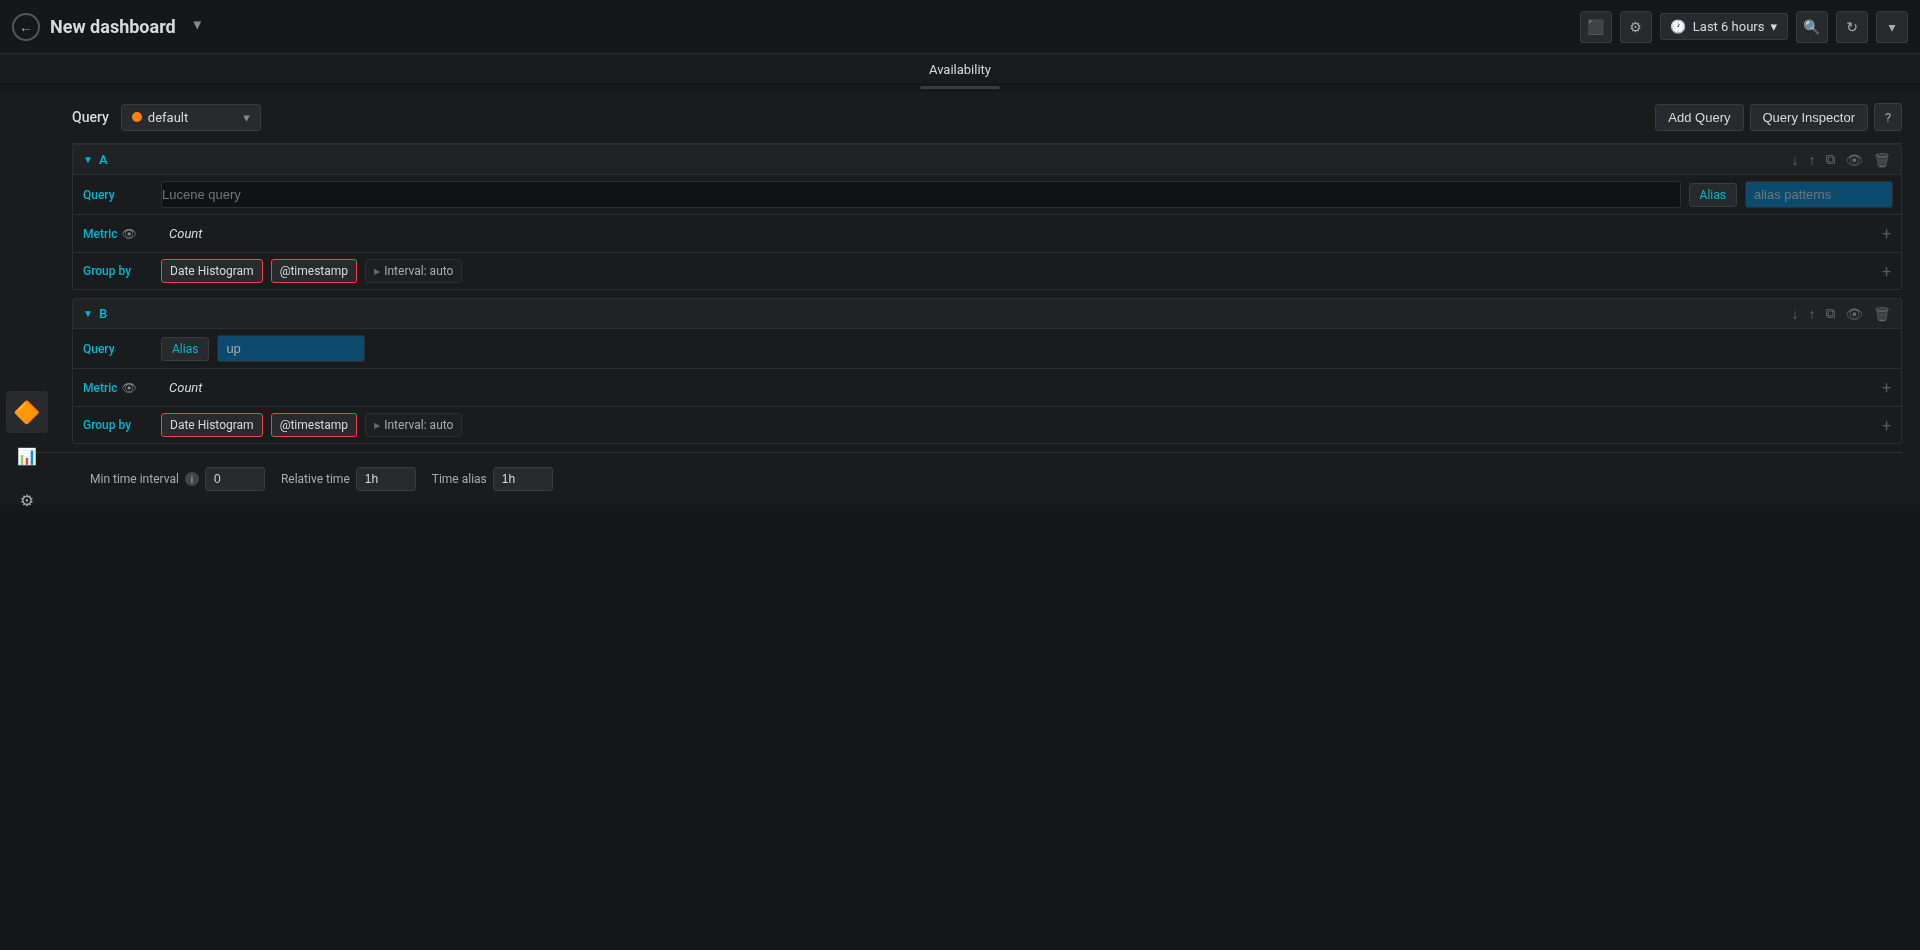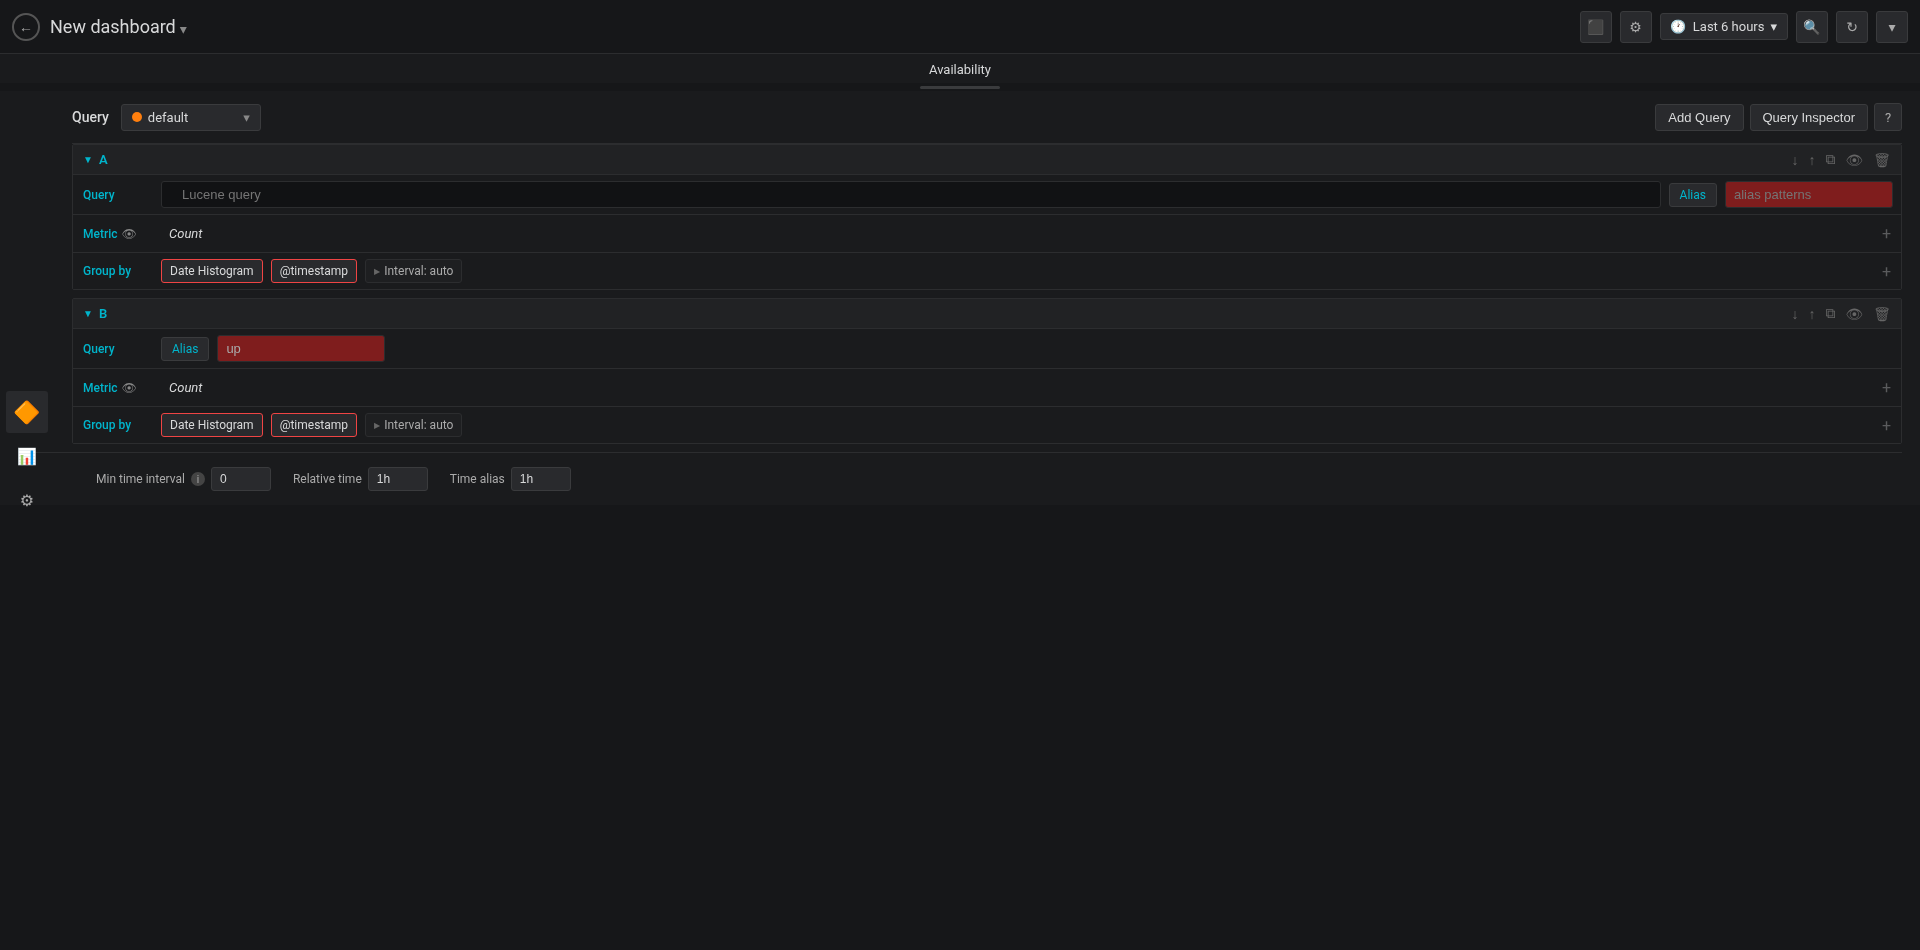--- a/index.html
+++ b/index.html
@@ -31,25 +31,25 @@
       width: 28px; height: 28px;
       border-radius: 50%;
       border: 2px solid #555;
       display: flex; align-items: center; justify-content: center;
       cursor: pointer;
       color: #aaa;
       font-size: 14px;
     }
     .dashboard-title {
       font-size: 18px;
-      font-weight: 400;
-      color: #d8d9da;
-      display: flex;
-      align-items: flex-end;
-      gap: 4px;
+      font-weight: 700;
+      color: #d8d9da;
+      display: flex;
+      align-items: flex-start;
+      gap: 18px;
     }
     .dashboard-title .chevron { color: #888; font-size: 14px; }
 
     .top-nav-right {
       display: flex;
       align-items: center;
       gap: 8px;
     }
     .nav-icon-btn {
       width: 32px; height: 32px;
@@ -281,43 +281,43 @@
       display: flex;
       align-items: center;
       gap: 8px;
       padding: 6px 8px;
     }
     .query-input {
       flex: 1;
       background: #111214;
       border: 1px solid #2c2d2f;
       border-radius: 3px;
-      padding: 5px 20px;
+      padding: 5px 0;
       color: #aaa;
       font-size: 13px;
       outline: none;
     }
     .alias-btn {
       background: #292a2d;
       border: 1px solid #3a3b3d;
       border-radius: 3px;
       padding: 4px 10px;
       color: #00b5cc;
       cursor: pointer;
       font-size: 12px;
       white-space: nowrap;
     }
     .alias-input {
-      background: #7f1d1d;
+      background: #0c4a6e;
       border: 1px solid #2c2d2f;
       border-radius: 3px;
       padding: 5px 8px;
       color: #aaa;
       font-size: 13px;
-      width: 168px;
+      width: 148px;
     }
     .metric-value {
       color: #d8d9da;
       font-size: 13px;
       padding: 5px 8px;
       font-style: italic;
     }
     .row-add-btn {
       padding: 6px 10px;
       color: #5a5b5d;
@@ -352,21 +352,20 @@
       display: flex;
       align-items: center;
       gap: 16px;
       padding: 14px 18px 14px 72px;
       border-top: 1px solid #2c2d2f;
     }
     .option-group {
       display: flex;
       align-items: center;
       gap: 6px;
-      margin-left: 6px;
     }
     .option-label {
       color: #aaa;
       font-size: 12px;
     }
     .option-input {
       background: #292a2d;
       border: 1px solid #3a3b3d;
       border-radius: 3px;
       padding: 4px 8px;

